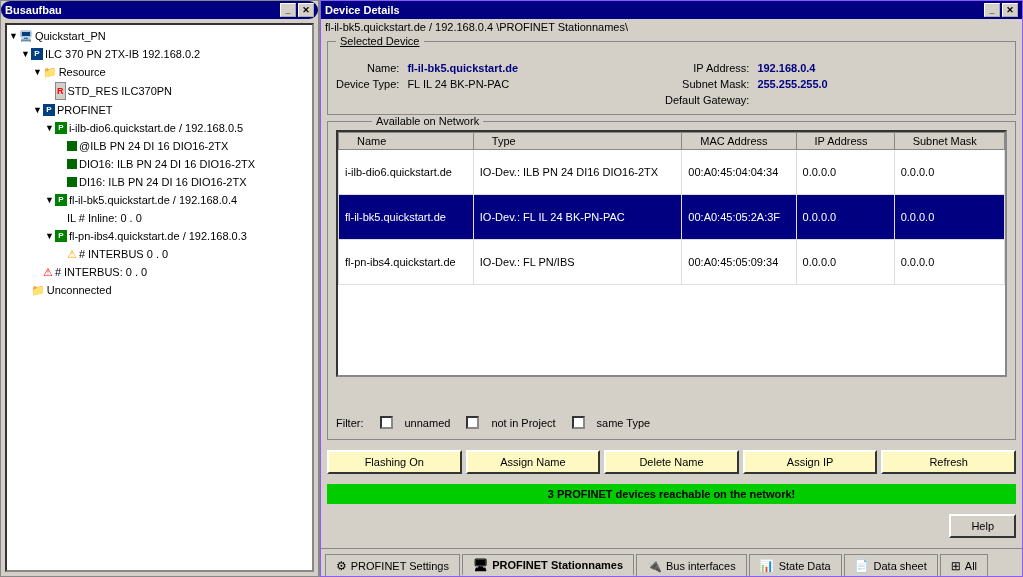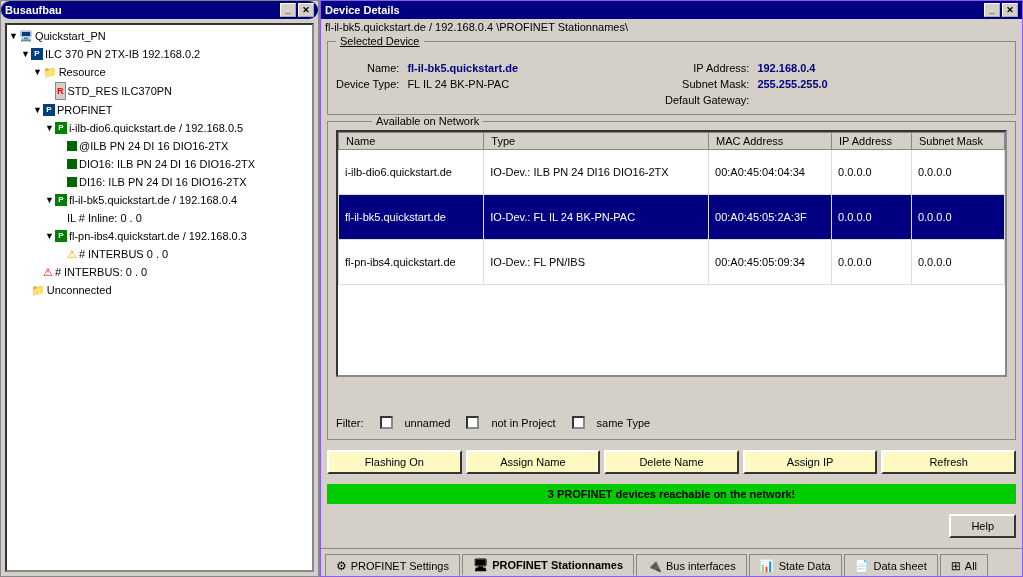--- a/index.html
+++ b/index.html
@@ -123,21 +123,21 @@
       margin-top: 4px;
     }
     table {
       width: 100%;
       border-collapse: collapse;
       font-size: 11px;
     }
     thead tr { background: #d4d0c8; }
     th {
       border: 1px solid #888;
-      padding: 2px 7px;
+      padding: 2px 18px;
       text-align: left;
       font-weight: normal;
       white-space: nowrap;
     }
     td {
       border: 1px solid #ddd;
       padding: 16px 6px;
       white-space: nowrap;
     }
     .row-selected { background: #000080; color: white; }

